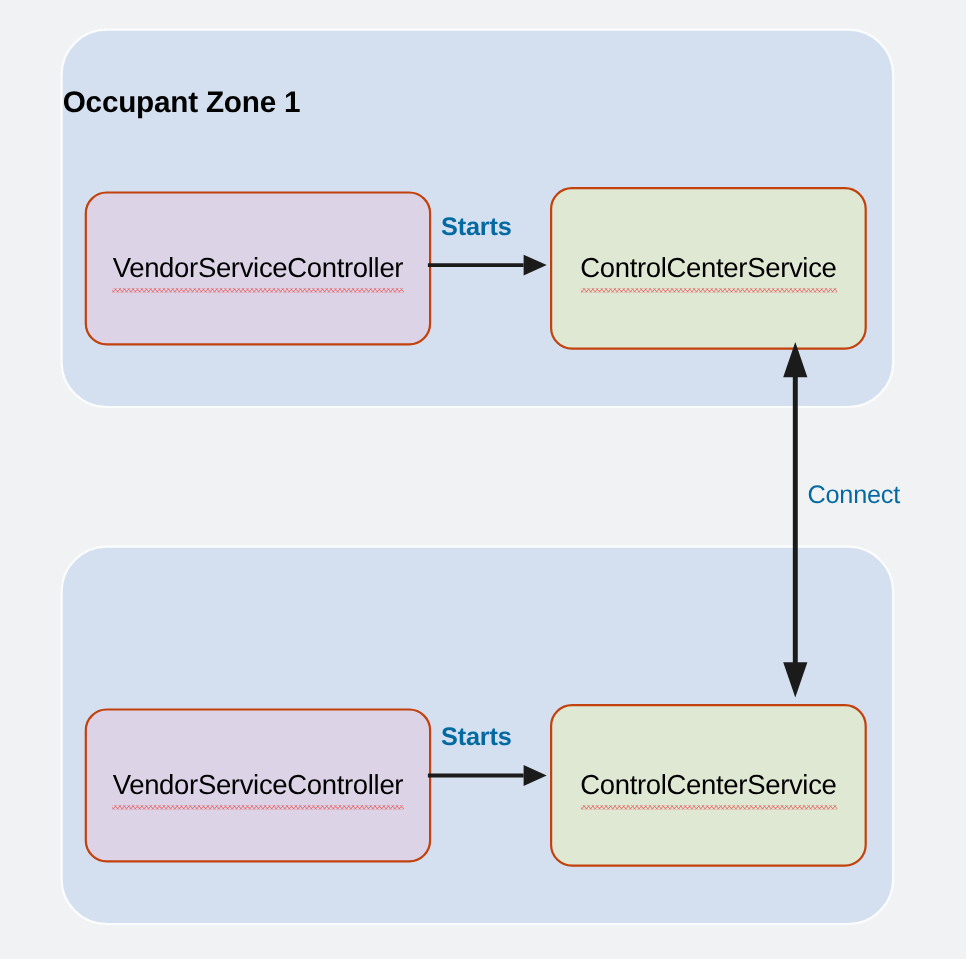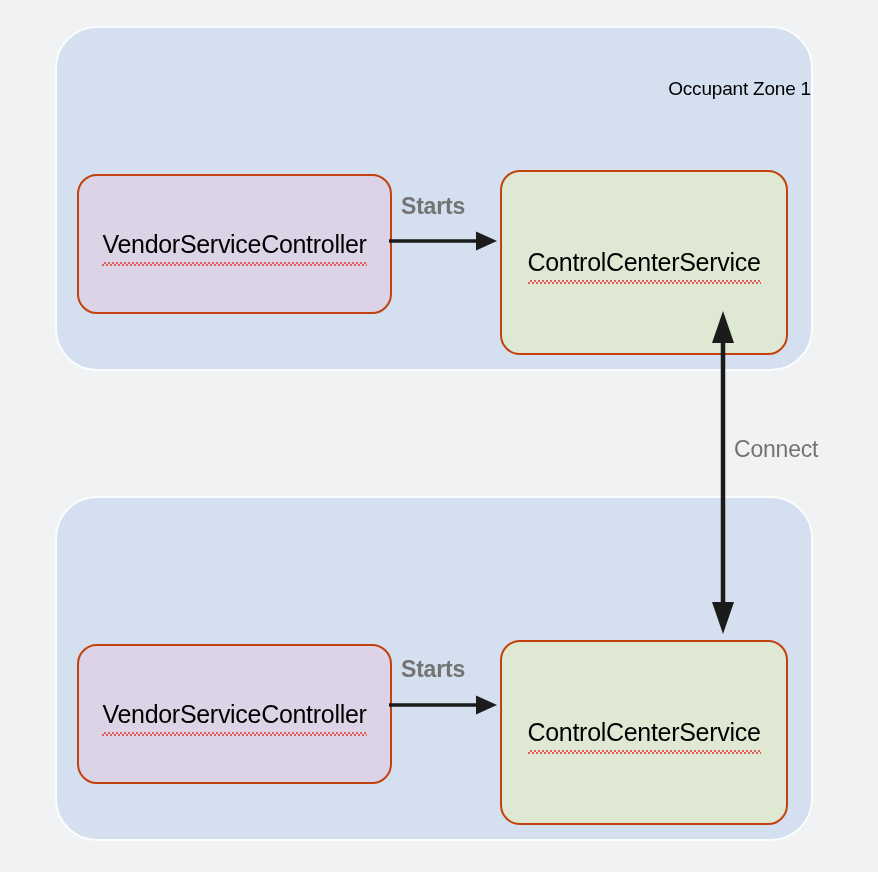--- a/index.html
+++ b/index.html
@@ -28,23 +28,23 @@
     border-radius: 42px;
     box-sizing: border-box;
   }
   #zone-1 { left: 55px;  top: 26px;  width: 758px; height: 345px; }
   #zone-2 { left: 55px;  top: 496px; width: 758px; height: 345px; }
 
   .zone-title {
     position: absolute;
     left: 0;
     right: 0;
-    text-align: right;
-    font-size: 19px;
-    font-weight: normal;
+    text-align: left;
+    font-size: 27px;
+    font-weight: bold;
     color: #000000;
     letter-spacing: -0.2px;
     white-space: nowrap;
   }
   #zone-1 .zone-title { top: 50px; }
   #zone-2 .zone-title { top: 50px; }
 
   
   .node {
     position: absolute;
@@ -53,21 +53,21 @@
     border-radius: 20px;
     display: flex;
     align-items: center;
     justify-content: center;
   }
   .node.purple { background: #ddd3e7; }
   .node.green  { background: #dfe8d3; }
 
   
   .node-left  { left: 20px;  top: 146px; width: 315px; height: 140px; }
-  .node-right { left: 443px; top: 142px; width: 288px; height: 185px; }
+  .node-right { left: 443px; top: 142px; width: 288px; height: 148px; }
 
   .node-label {
     position: relative;
     font-size: 25px;
     color: #000000;
     letter-spacing: -0.3px;
     white-space: nowrap;
     line-height: 1;
   }
   
@@ -93,21 +93,21 @@
     top: 0;
     width: 878px;
     height: 872px;
     pointer-events: none;
   }
 
   
   .edge-label {
     position: absolute;
     font-size: 23px;
-    color: #737373;
+    color: #0369a1;
     white-space: nowrap;
     letter-spacing: -0.2px;
   }
   .edge-label.bold { font-weight: bold; }
   #starts-label-1  { left: 401px; top: 193px; }
   #starts-label-2  { left: 401px; top: 656px; }
   #connect-label   { left: 734px; top: 436px; text-align: right; }
 </style>
 </head>
 <body>

